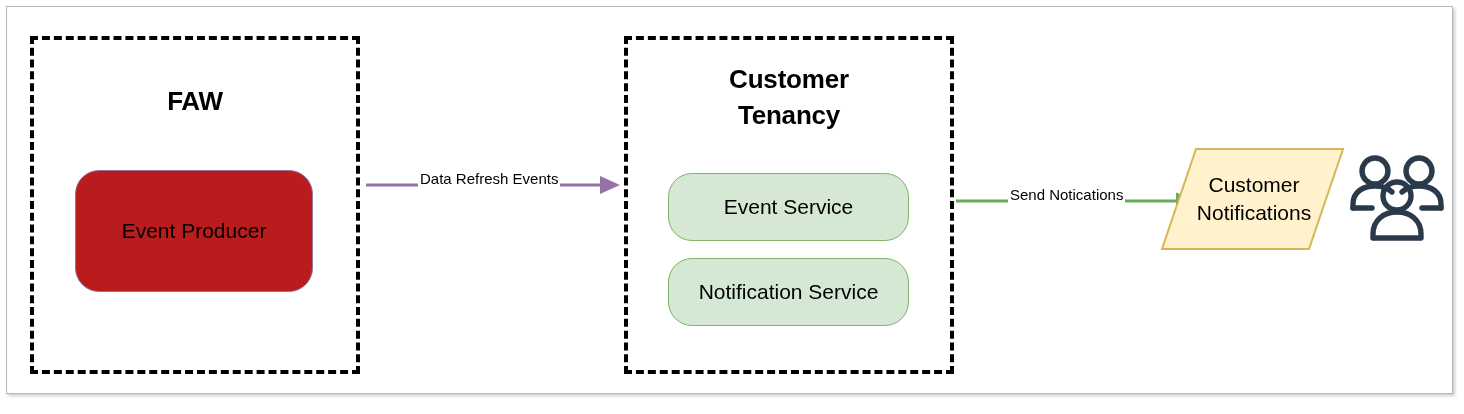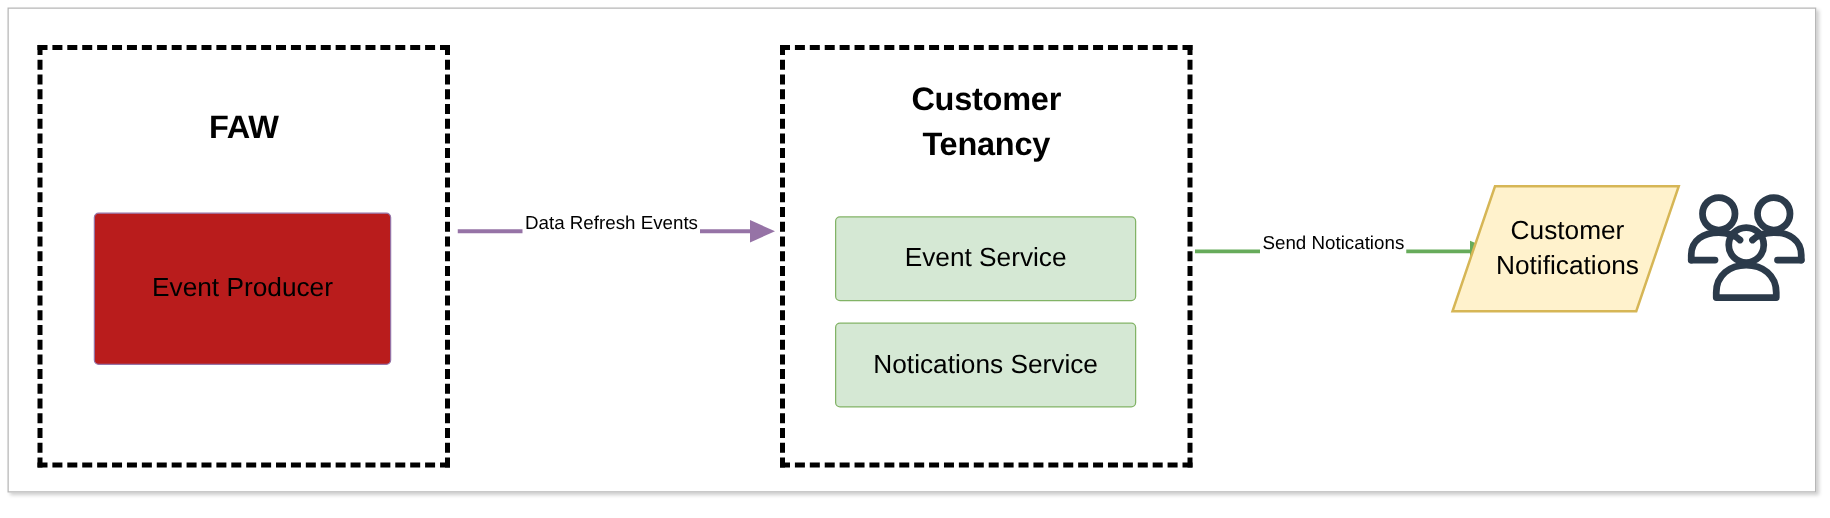--- a/index.html
+++ b/index.html
@@ -66,21 +66,21 @@
     color: #000000;
     letter-spacing: -0.2px;
   }
   #faw-title { top: 44px; }
   #tenancy-title { top: 22px; white-space: pre-line; }
 
   
   .node {
     position: absolute;
     box-sizing: border-box;
-    border-radius: 4px;
+    border-radius: 24px;
     display: flex;
     align-items: center;
     justify-content: center;
     font-size: 21px;
     color: #000000;
     text-align: center;
   }
   #event-producer {
     left: 75px;
     top: 170px;
@@ -190,21 +190,21 @@
 
   <div class="node" id="event-producer">Event Producer</div>
 
   <div class="group-box" id="tenancy-group">
     <div class="group-title" id="tenancy-title">Customer
 Tenancy</div>
   </div>
 
   <div class="node" id="event-service">Event Service</div>
 
-  <div class="node" id="notification-service">Notications Service</div>
+  <div class="node" id="notification-service">Notification Service</div>
 
   <div class="connector" id="conn-data-refresh">
     <svg width="254" height="30" viewBox="0 0 254 30">
       <line x1="0" y1="15" x2="240" y2="15" stroke="#9673a6" stroke-width="3.2"></line>
       <polygon points="254,15 234,6 234,24" fill="#9673a6"></polygon>
     </svg>
     <span class="edge-label" id="label-data-refresh">Data Refresh Events</span>
   </div>
 
   <div class="connector" id="conn-send-notifications">

